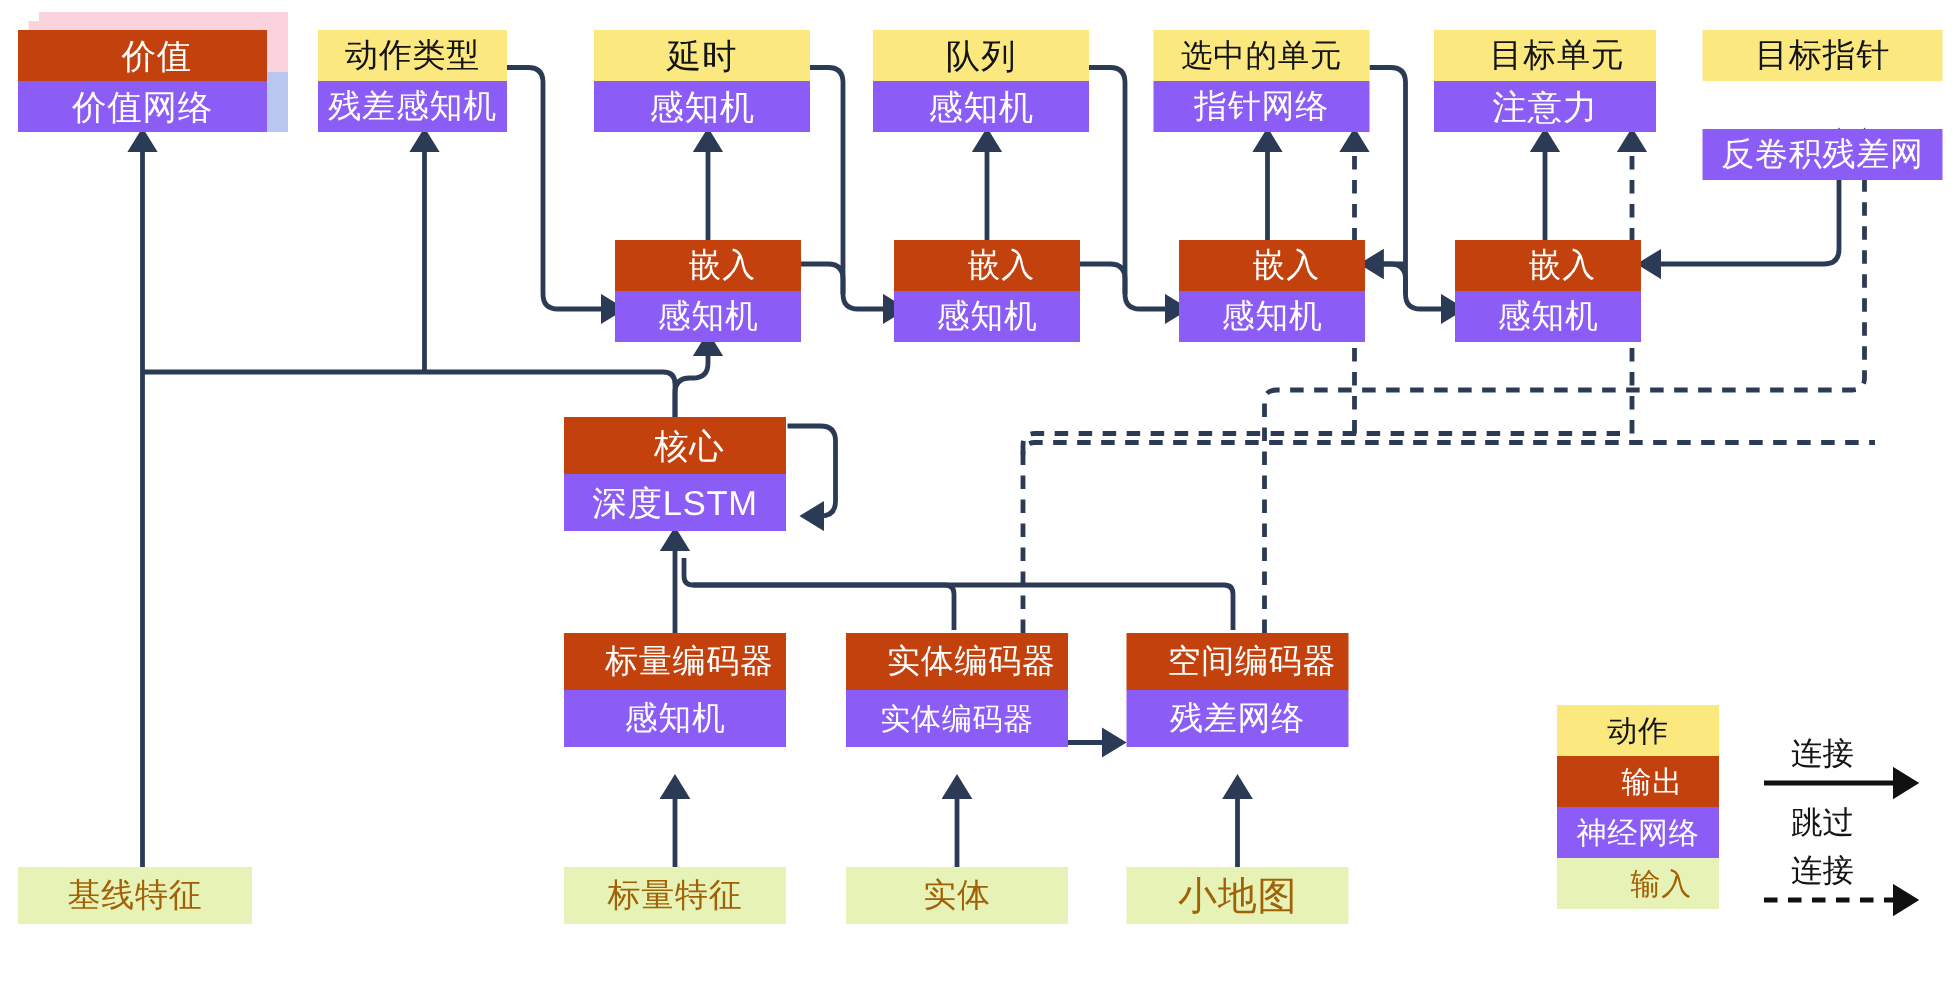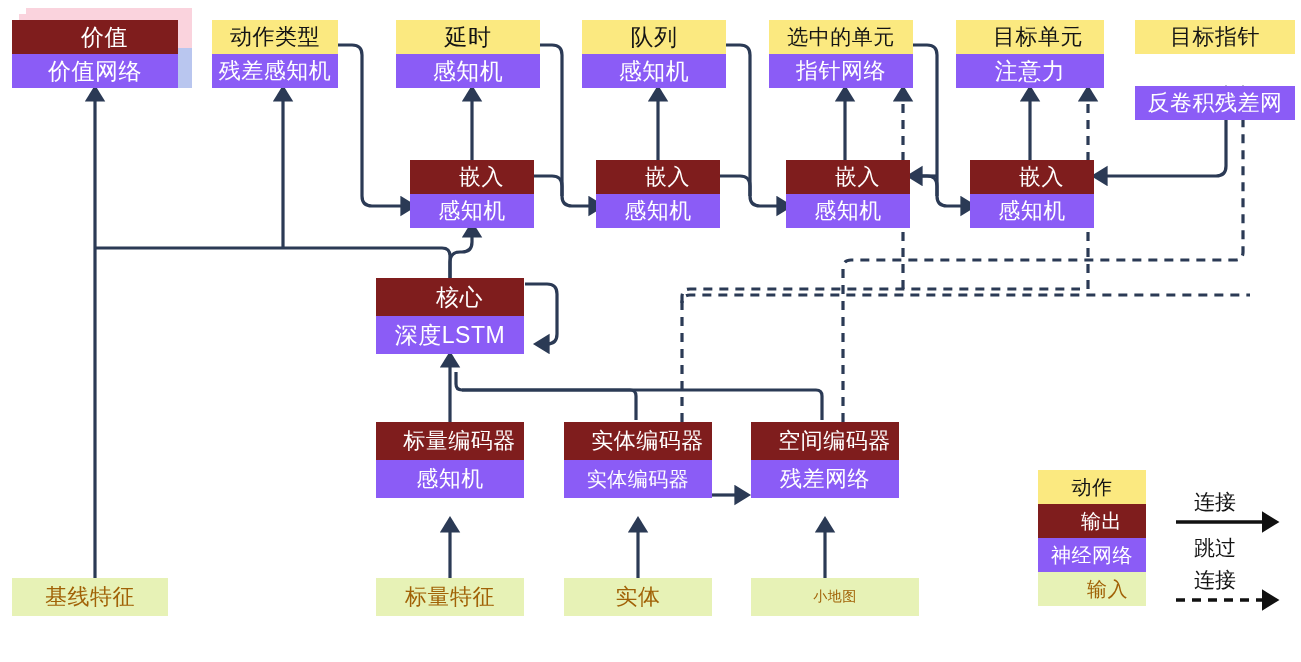--- a/index.html
+++ b/index.html
@@ -5,21 +5,21 @@
   html,body{margin:0;padding:0;background:#ffffff;}
   body{width:1301px;height:662px;overflow:hidden;
        font-family:"Liberation Sans","DejaVu Sans",sans-serif;}
   #stage{position:relative;width:1301px;height:662px;background:#fff;}
   svg{position:absolute;left:0;top:0;width:1301px;height:662px;}
   .node{position:absolute;box-sizing:border-box;}
   .band{display:flex;align-items:center;justify-content:center;
         box-sizing:border-box;white-space:nowrap;overflow:hidden;
         letter-spacing:0.5px;}
   .b-yellow{background:#fbe980;color:#141414;}
-  .b-red{background:#7f1d1d;color:#ffffff;padding-left:19px;}
+  .b-red{background:#c2410c;color:#ffffff;padding-left:19px;}
   .b-blue{background:#8b5cf6;color:#ffffff;}
   .b-green{background:#e7f2b6;color:#a16207;}
   .ghost{position:absolute;}
   .legend-box{position:absolute;}
   .lg-label{position:absolute;color:#141414;white-space:nowrap;}
 </style>
 </head>
 <body>
 
 <div id="stage">
@@ -153,21 +153,21 @@
   </div>
 
   <div class="node" style="left:751px;top:422px;width:148px;">
     <div class="band b-red" style="height:38px;font-size:22px;">空间编码器</div>
     <div class="band b-blue" style="height:38px;font-size:22px;">残差网络</div>
   </div>
 
   <div class="node band b-green" style="left:12px;top:578px;width:156px;height:38px;font-size:22px;">基线特征</div>
   <div class="node band b-green" style="left:376px;top:578px;width:148px;height:38px;font-size:22px;">标量特征</div>
   <div class="node band b-green" style="left:564px;top:578px;width:148px;height:38px;font-size:22px;font-family:Liberation Serif, serif;">实体</div>
-  <div class="node band b-green" style="left:751px;top:578px;width:168px;height:38px;font-size:14px;">小地图</div>
+  <div class="node band b-green" style="left:751px;top:578px;width:148px;height:38px;font-size:26px;">小地图</div>
 
   <div class="legend-box" style="left:1038px;top:470px;width:108px;">
     <div class="band b-yellow" style="height:34px;font-size:20px;">动作</div>
     <div class="band b-red" style="height:34px;font-size:20px;">输出</div>
     <div class="band b-blue" style="height:34px;font-size:20px;">神经网络</div>
     <div class="band b-green" style="height:34px;font-size:20px;padding-left:31px;">输入</div>
   </div>
 
   <div class="lg-label" style="left:1194px;top:488px;font-size:21px;">连接</div>
   <div class="lg-label" style="left:1194px;top:534px;font-size:21px;">跳过</div>

